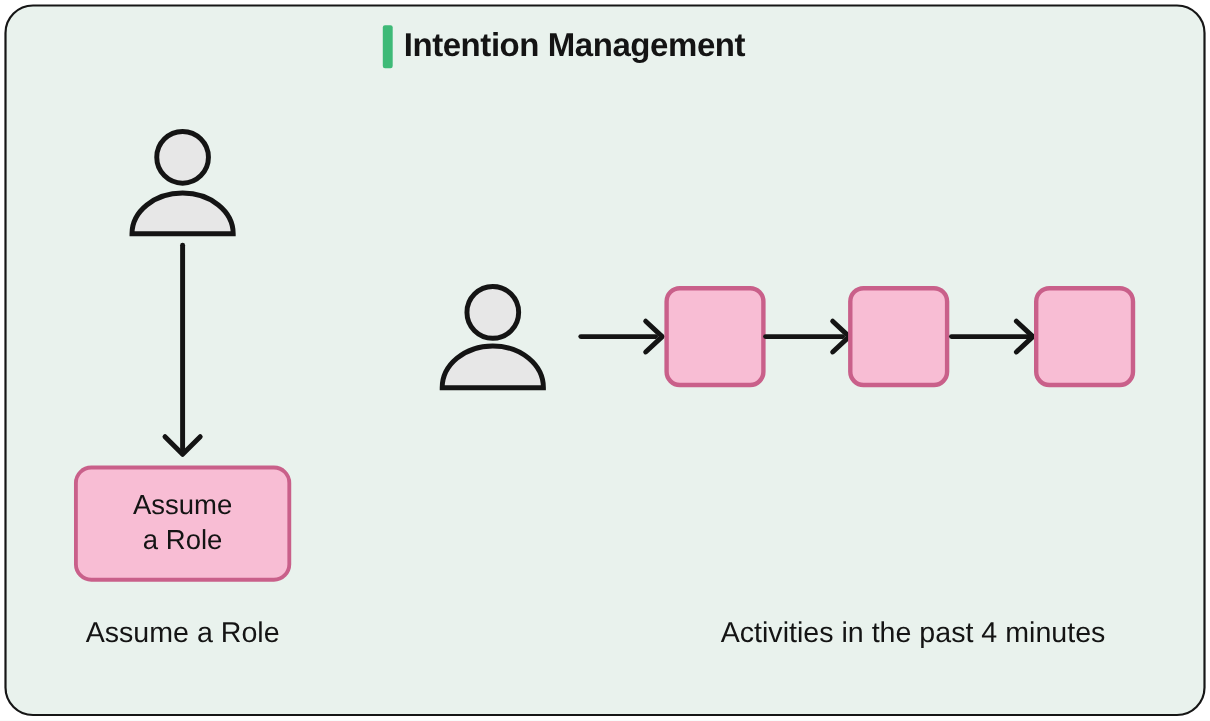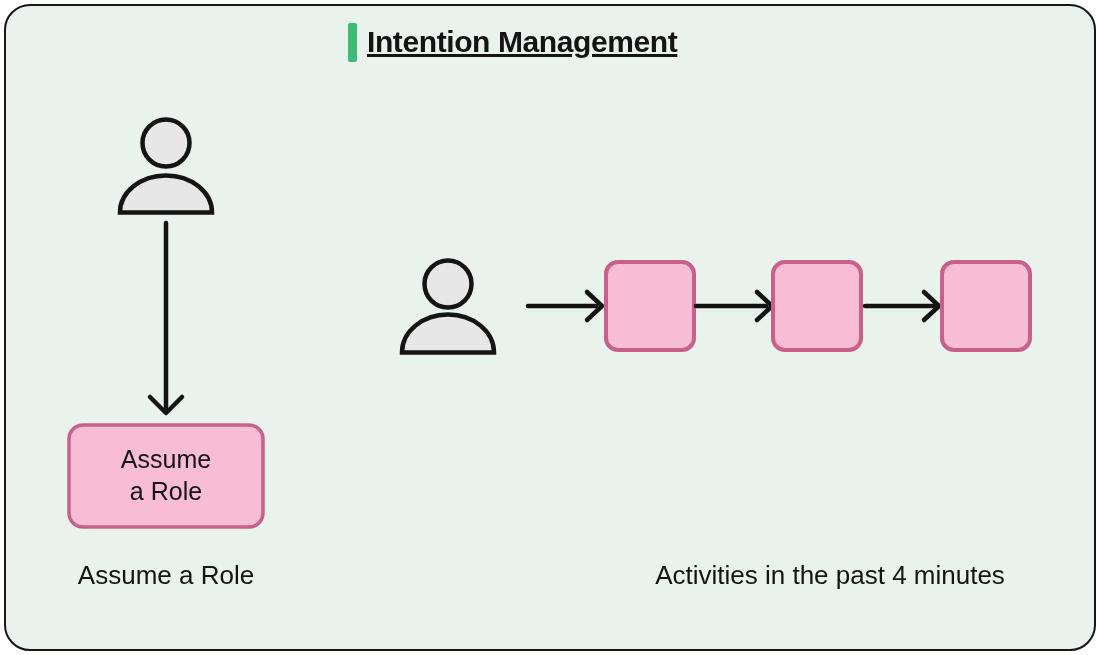--- a/index.html
+++ b/index.html
@@ -37,21 +37,20 @@
     background: var(--accent-green);
     border-radius: 2px;
     flex: 0 0 auto;
   }
   .title {
     margin: 0 5px 0 10px;
     font-size: 30px; font-weight: 700;
     letter-spacing: -0.4px;
     color: var(--ink);
     white-space: nowrap;
-    text-decoration: underline;
   }
   svg.diagram { position: absolute; left: 0; top: 0; }
   .person-head, .person-body {
     fill: var(--person-fill);
     stroke: var(--ink);
     stroke-width: 4.5px;
   }
   .arrow-line {
     stroke: var(--ink);
     stroke-width: 4.5px;

